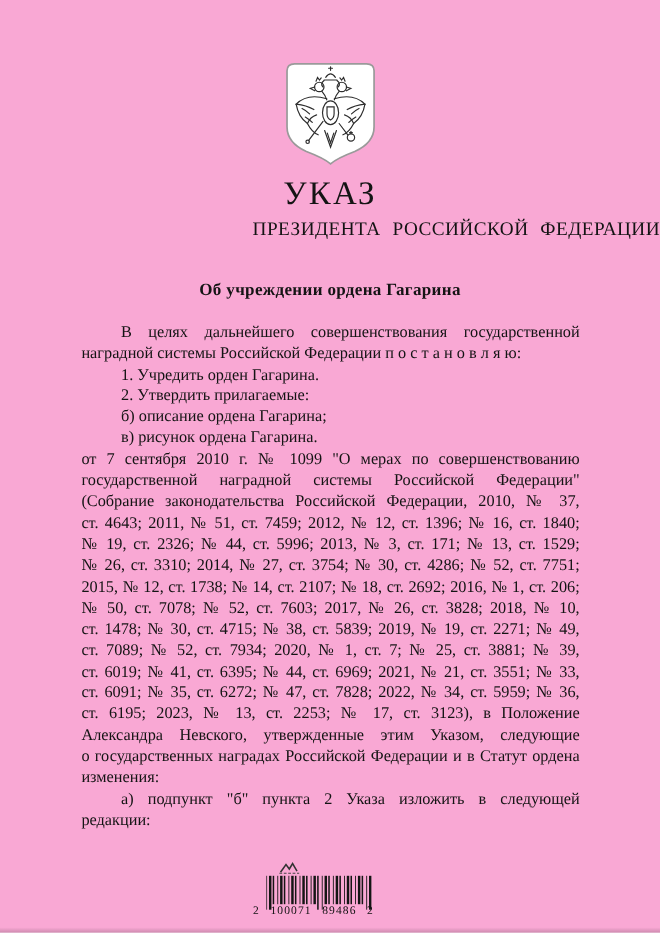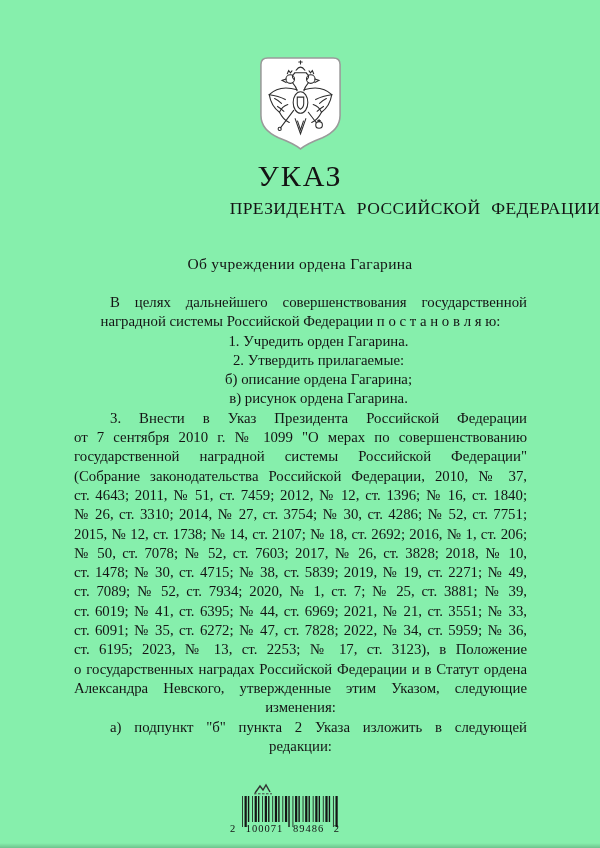--- a/index.html
+++ b/index.html
@@ -1,20 +1,20 @@
 <!DOCTYPE html>
 <html><head>
 <meta charset="utf-8">
 <style>
   html,body{margin:0;padding:0;background:#e8e8e8;}
   .page{
     position:relative;
     width:600px;height:848px;
     margin:0 auto;
-    background:#86efac;
+    background:#f9a8d4;
     font-family:"Liberation Serif", serif;
     color:#141414;
     overflow:hidden;
   }
   .page::after{
     content:"";
     position:absolute;left:0;right:0;bottom:0;height:5px;
     background:linear-gradient(to bottom, rgba(0,0,0,0), rgba(0,0,0,0.18));
     pointer-events:none;
   }
@@ -32,28 +32,28 @@
     position:absolute;top:198px;left:0;width:100%;
     text-align:right;
     font-size:17.5px;line-height:20px;
     letter-spacing:0.4px;
     word-spacing:6px;
   }
   .doc-heading{
     position:absolute;top:255px;left:0;width:100%;
     text-align:center;
     font-size:15.5px;line-height:18px;
-    font-weight:normal;
+    font-weight:bold;
     letter-spacing:0.3px;
   }
   .body-text{
     position:absolute;left:74px;top:293px;width:453px;
     font-size:14.8px;line-height:19.3px;
   }
-  .line{text-align:center;}
+  .line{text-align:left;}
   .line.justify{text-align:justify;text-align-last:justify;}
   .line.indent{text-indent:36px;}
   .barcode{
     position:absolute;left:230px;top:783px;width:114px;height:56px;
   }
   .barcode .squiggle{position:absolute;left:22px;top:0;width:22px;height:12px;}
   .barcode .bars{position:absolute;left:12px;top:13px;width:96px;height:32px;}
   .barcode .digits{
     position:absolute;left:0;top:40px;width:110px;
     display:flex;justify-content:space-between;
@@ -120,35 +120,35 @@
   <div class="subtitle">ПРЕЗИДЕНТА РОССИЙСКОЙ ФЕДЕРАЦИИ</div>
   <div class="doc-heading">Об учреждении ордена Гагарина</div>
 
   <div class="body-text">
       <div class="line justify indent">В целях дальнейшего совершенствования государственной</div>
       <div class="line">наградной системы Российской Федерации п о с т а н о в л я ю:</div>
       <div class="line indent">1. Учредить орден Гагарина.</div>
       <div class="line indent">2. Утвердить прилагаемые:</div>
       <div class="line indent">б) описание ордена Гагарина;</div>
       <div class="line indent">в) рисунок ордена Гагарина.</div>
-      <div class="line justify indent">3. Внести в Указ Президента Российской Федерации</div>
       <div class="line justify">от 7 сентября 2010 г. № 1099 "О мерах по совершенствованию</div>
       <div class="line justify">государственной наградной системы Российской Федерации"</div>
       <div class="line justify">(Собрание законодательства Российской Федерации, 2010, № 37,</div>
       <div class="line justify">ст. 4643; 2011, № 51, ст. 7459; 2012, № 12, ст. 1396; № 16, ст. 1840;</div>
+      <div class="line justify">№ 19, ст. 2326; № 44, ст. 5996; 2013, № 3, ст. 171; № 13, ст. 1529;</div>
       <div class="line justify">№ 26, ст. 3310; 2014, № 27, ст. 3754; № 30, ст. 4286; № 52, ст. 7751;</div>
       <div class="line justify">2015, № 12, ст. 1738; № 14, ст. 2107; № 18, ст. 2692; 2016, № 1, ст. 206;</div>
       <div class="line justify">№ 50, ст. 7078; № 52, ст. 7603; 2017, № 26, ст. 3828; 2018, № 10,</div>
       <div class="line justify">ст. 1478; № 30, ст. 4715; № 38, ст. 5839; 2019, № 19, ст. 2271; № 49,</div>
       <div class="line justify">ст. 7089; № 52, ст. 7934; 2020, № 1, ст. 7; № 25, ст. 3881; № 39,</div>
       <div class="line justify">ст. 6019; № 41, ст. 6395; № 44, ст. 6969; 2021, № 21, ст. 3551; № 33,</div>
       <div class="line justify">ст. 6091; № 35, ст. 6272; № 47, ст. 7828; 2022, № 34, ст. 5959; № 36,</div>
       <div class="line justify">ст. 6195; 2023, № 13, ст. 2253; № 17, ст. 3123), в Положение</div>
+      <div class="line justify">Александра Невского, утвержденные этим Указом, следующие</div>
       <div class="line justify">о государственных наградах Российской Федерации и в Статут ордена</div>
-      <div class="line justify">Александра Невского, утвержденные этим Указом, следующие</div>
       <div class="line">изменения:</div>
       <div class="line justify indent">а) подпункт "б" пункта 2 Указа изложить в следующей</div>
       <div class="line">редакции:</div>
     </div>
 
   <div class="barcode">
     <svg class="squiggle" viewBox="0 0 22 12" xmlns="http://www.w3.org/2000/svg">
       <path d="M3,10 L8,3 L11,7 L14,2 L18,9" stroke="#333" stroke-width="1.4" fill="none"></path>
       <path d="M2,10.8 h18" stroke="#444" stroke-width="1" stroke-dasharray="2.5 1.5" fill="none"></path>
     </svg>

